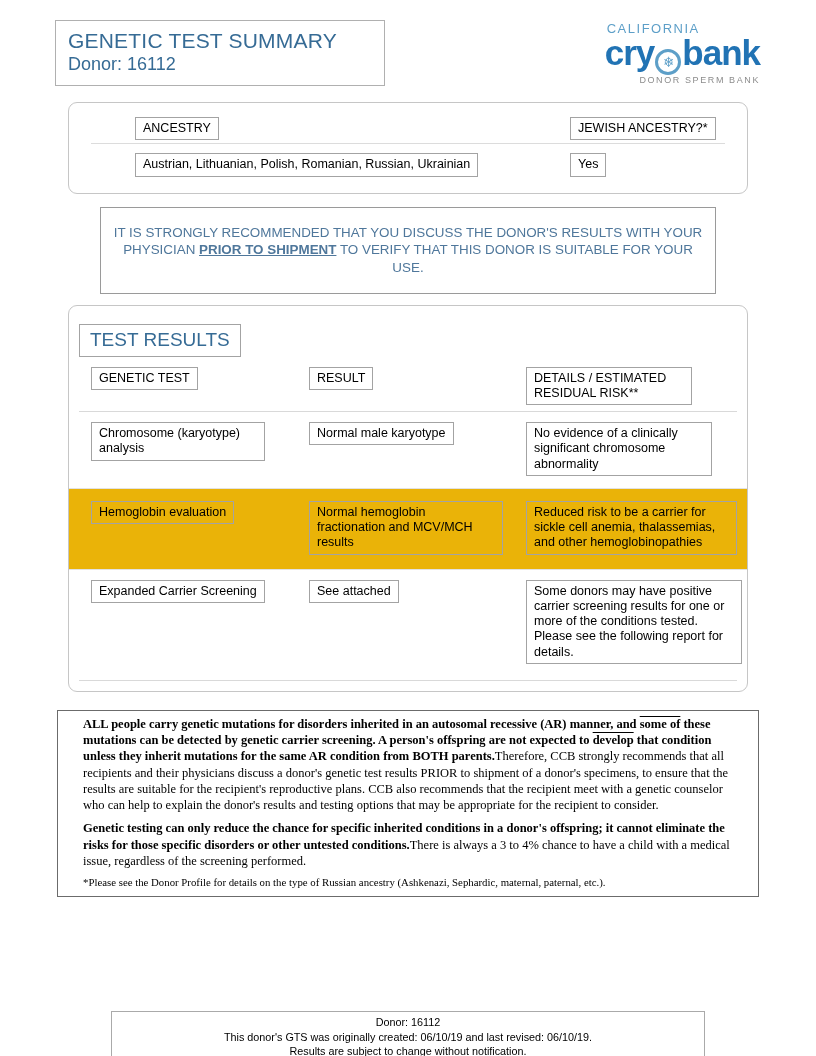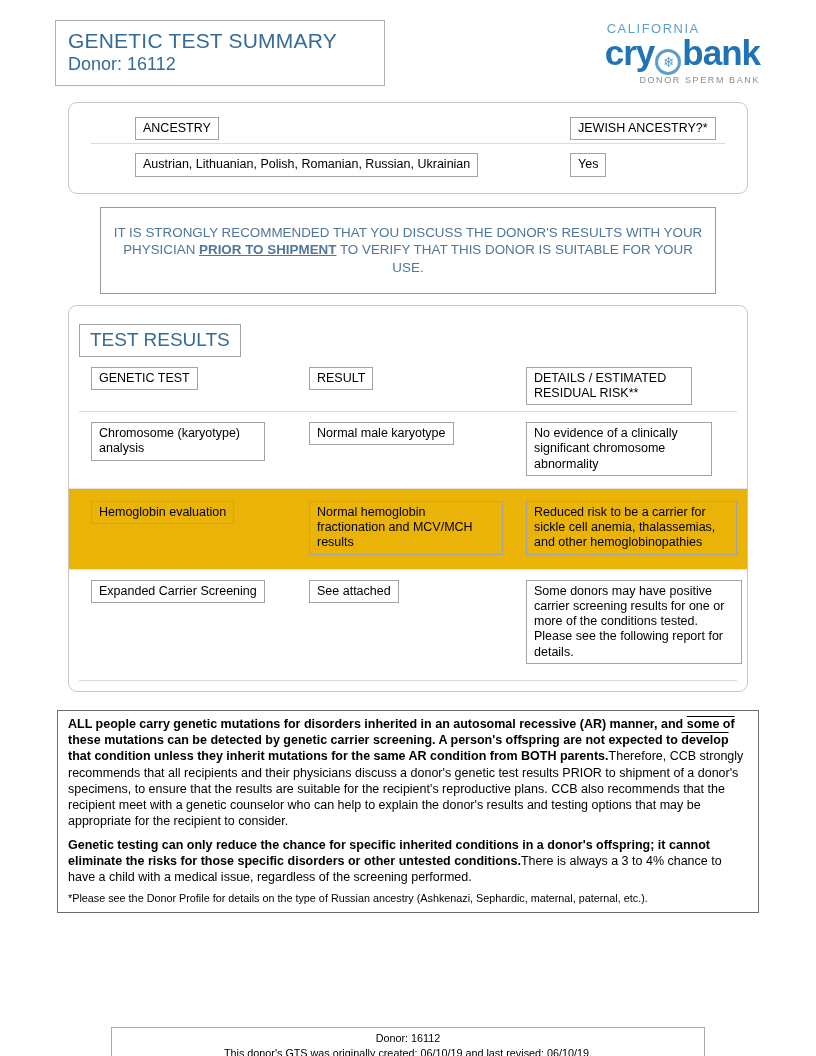--- a/index.html
+++ b/index.html
@@ -82,22 +82,22 @@
     border-top:1px solid #e2e2e2;
     border-bottom:1px solid #e2e2e2;
     margin-top:2px;
     padding-top:12px;padding-bottom:14px;
   }
   
   .disclaimer{
     margin:18px 57px 0;
     border:1px solid #6b6b6b;
     box-sizing:border-box;
-    padding:5px 10px 7px;
-    font-size:12.5px;line-height:1.3;
+    padding:5px 25px 7px;
+    font-size:12.5px;line-height:1.3;font-family:Liberation Serif, serif;
   }
   .disclaimer p{margin:0;}
   .disclaimer p + p{margin-top:7px;}
   .ovl{text-decoration:overline;}
   .footnote{margin-top:6px;font-size:10.8px;}
   
   .footer-box{
     width:594px;margin:114px auto 0;
     border:1px solid #aaaaaa;
     box-sizing:border-box;

